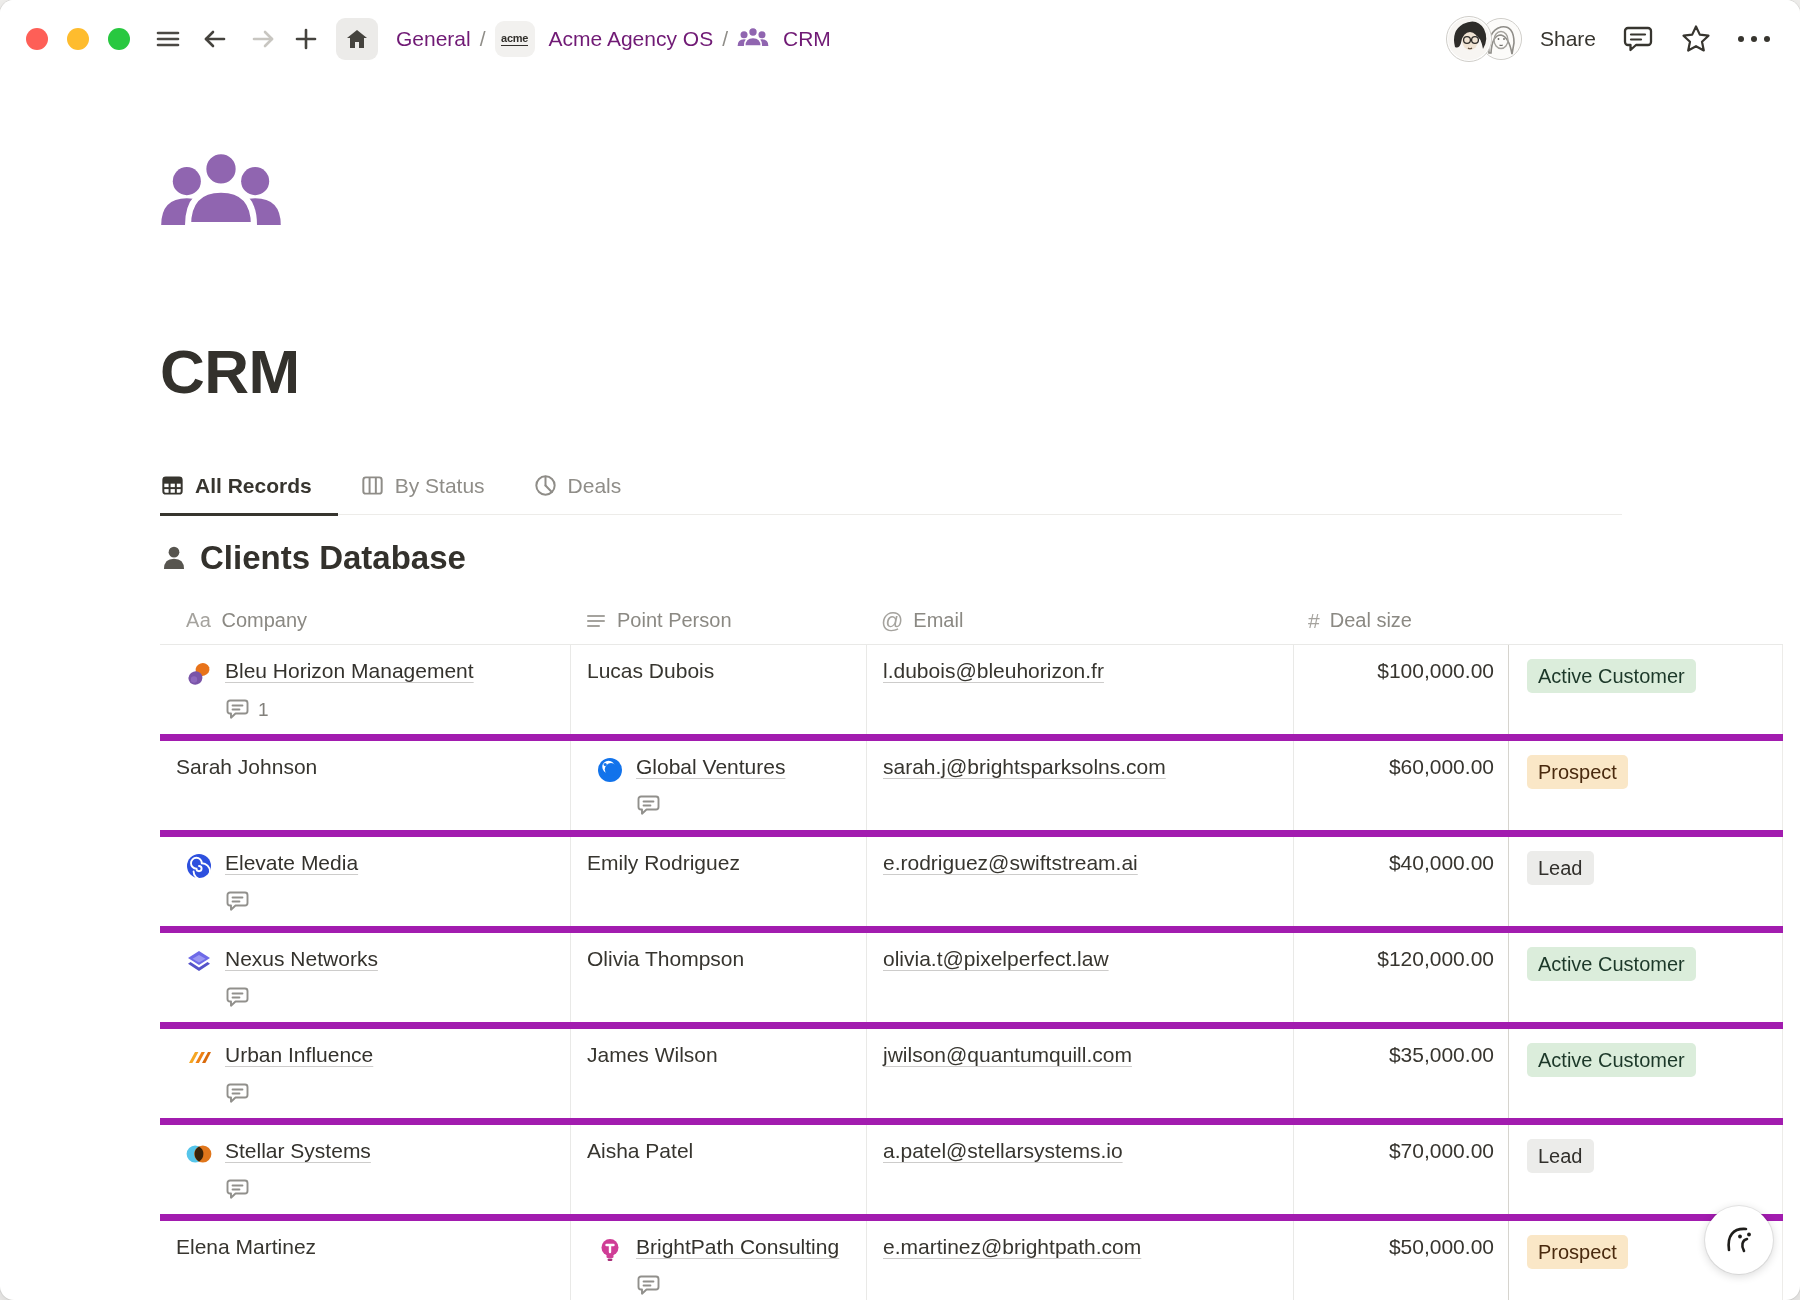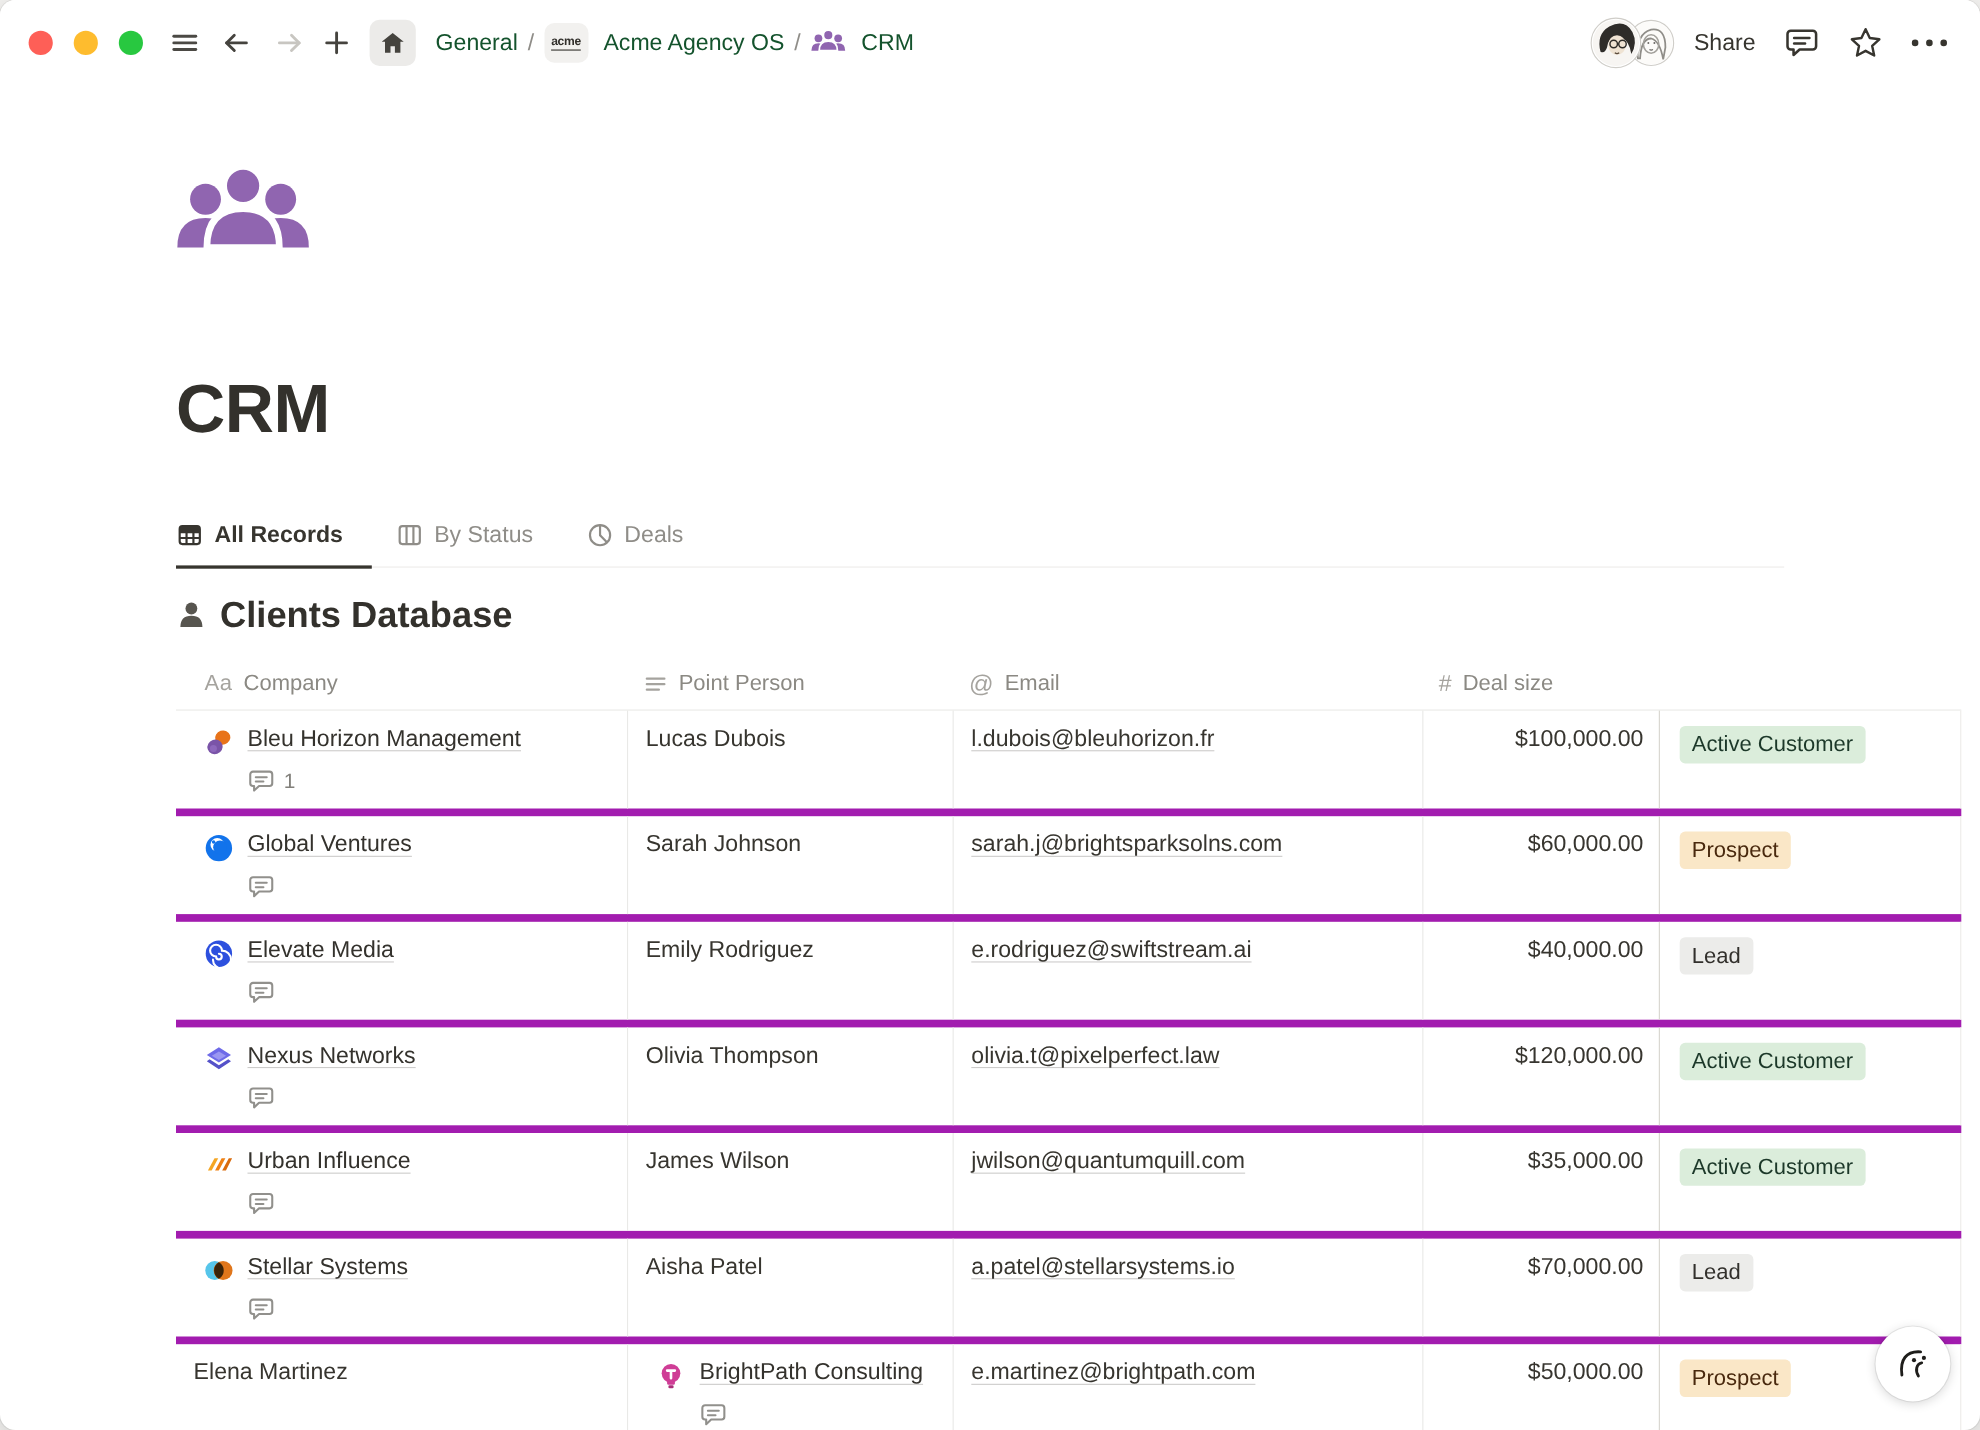--- a/index.html
+++ b/index.html
@@ -13,21 +13,21 @@
   .topbar{ height:78px; display:flex; align-items:center; padding:0 26px; background:#fff; }
   .traffic{ display:flex; align-items:center; gap:19px; }
   .light{ width:22px; height:22px; border-radius:50%; }
   .light.red{ background:#FE5F57; } .light.yellow{ background:#FEBC2E; } .light.green{ background:#28C840; }
   .tb-icon{ display:flex; align-items:center; justify-content:center; cursor:pointer; }
   .hamburger{ margin-left:24px; }
   .nav-arrow{ margin-left:18px; }
   .plus{ margin-left:14px; }
   .home-chip{ margin-left:16px; width:42px; height:42px; border-radius:9px; background:#ECEBE9; }
   .crumbs{ display:flex; align-items:center; margin-left:12px; font-size:21px; }
-  .crumb{ color:#14532d; font-weight:500; padding:4px 6px; border-radius:6px; cursor:pointer; white-space:nowrap; }
+  .crumb{ color:#701a75; font-weight:500; padding:4px 6px; border-radius:6px; cursor:pointer; white-space:nowrap; }
   .slash{ color:#8F8D88; margin:0 3px; font-weight:400; }
   .acme-chip{ width:40px; height:36px; border-radius:9px; background:#F2F1EF; display:flex; align-items:center; justify-content:center; margin:0 8px 0 6px; }
   .acme-chip span{ font-size:11px; font-weight:700; color:#32302C; border-bottom:1.5px solid #32302C; line-height:1.1; letter-spacing:-.3px;}
   .crumb-crm-icon{ margin:0 8px 0 6px; display:flex; }
   .topbar-right{ margin-left:auto; display:flex; align-items:center; }
   .avatars{ display:flex; align-items:center; margin-right:18px; }
   .avatar{ width:46px; height:46px; border-radius:50%; background:#fff; border:1px solid #CFCDC8; overflow:hidden; }
   .avatar.front{ z-index:2; }
   .avatar.back{ margin-left:-12px; width:42px; height:42px; z-index:1; }
   .share{ font-size:21px; color:#37352F; margin-right:26px; cursor:pointer; }
@@ -293,20 +293,21 @@
         </div>
       </div>
     </div>
     <div class="td td-person">Lucas Dubois</div>
     <div class="td td-email"><span class="email-link">l.dubois@bleuhorizon.fr</span></div>
     <div class="td td-deal">$100,000.00</div>
     <div class="td td-status"><span class="badge" style="background: rgb(219, 237, 219); color: rgb(28, 56, 41);">Active Customer</span></div>
   </div>
 
   <div class="tr">
+    <div class="td td-person">Sarah Johnson</div>
     <div class="td td-company">
       <span class="logo">
               <svg width="26" height="26" viewBox="0 0 26 26">
                 <circle cx="13" cy="13" r="12" fill="#1273EB"></circle>
                 <circle cx="11.5" cy="10" r="6.2" fill="#fff"></circle>
                 <circle cx="14" cy="12.3" r="6.2" fill="#1273EB"></circle>
                 <circle cx="8.2" cy="7.5" r="1.6" fill="#1273EB"></circle>
               </svg>
             </span>
       <div class="company-text">
@@ -314,21 +315,20 @@
         <div class="comment-row" hidden="">
           <svg width="25" height="25" viewBox="0 0 25 25">
                   <path d="M5 3.5 h15 a2.5 2.5 0 0 1 2.5 2.5 v8 a2.5 2.5 0 0 1 -2.5 2.5 h-9.5 l-4.5 4.2 v-4.2 h-1 a2.5 2.5 0 0 1 -2.5 -2.5 v-8 a2.5 2.5 0 0 1 2.5 -2.5 Z" fill="none" stroke="#91908C" stroke-width="1.9" stroke-linejoin="round"></path>
                   <line x1="7.5" y1="8.5" x2="17.5" y2="8.5" stroke="#91908C" stroke-width="1.8" stroke-linecap="round"></line>
                   <line x1="7.5" y1="12.5" x2="14.5" y2="12.5" stroke="#91908C" stroke-width="1.8" stroke-linecap="round"></line>
                 </svg>
           <span class="comment-num"></span>
         </div>
       </div>
     </div>
-    <div class="td td-person">Sarah Johnson</div>
     <div class="td td-email"><span class="email-link">sarah.j@brightsparksolns.com</span></div>
     <div class="td td-deal">$60,000.00</div>
     <div class="td td-status"><span class="badge" style="background: rgb(250, 231, 199); color: rgb(73, 41, 14);">Prospect</span></div>
   </div>
 
   <div class="tr">
     <div class="td td-company">
       <span class="logo">
               <svg width="26" height="26" viewBox="0 0 26 26">
                 <circle cx="13" cy="13" r="12" fill="#2D50DE"></circle>

